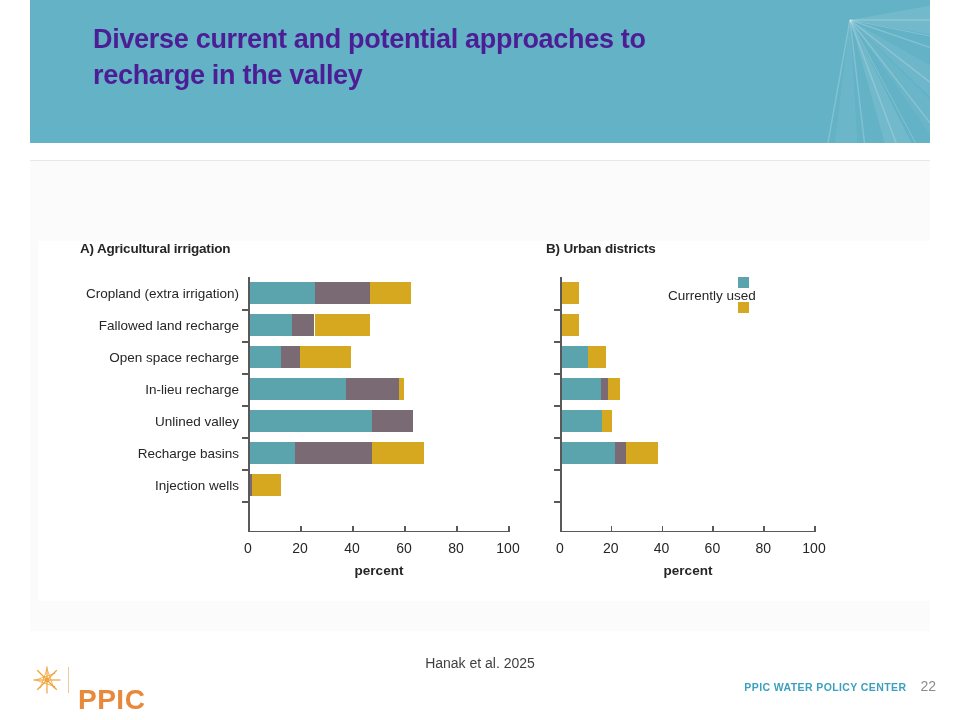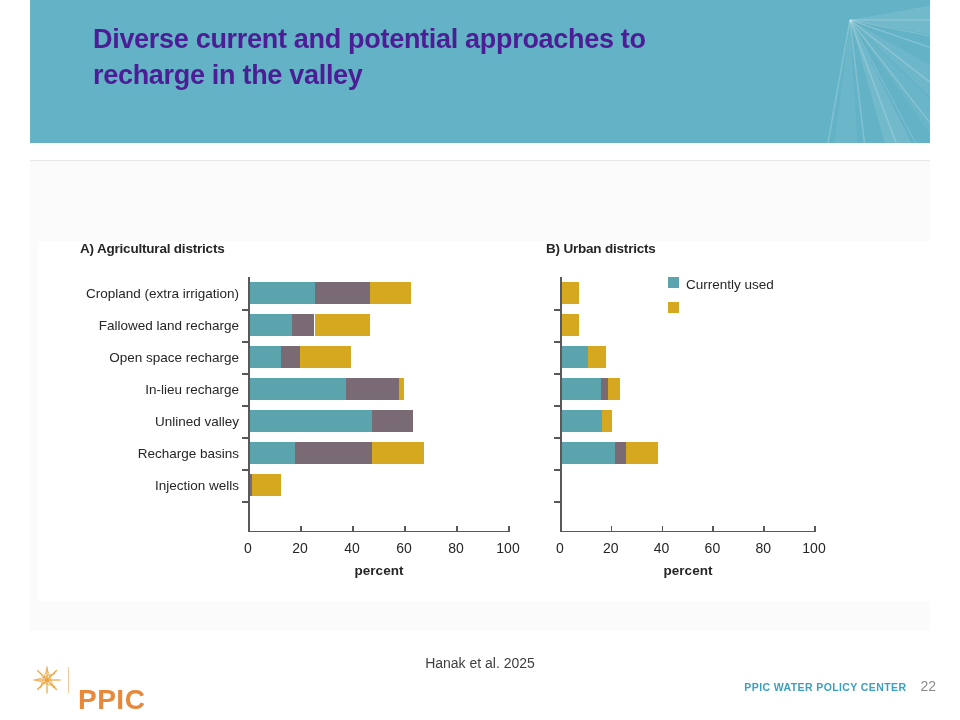--- a/index.html
+++ b/index.html
@@ -163,23 +163,24 @@
   .seg-pot  { background: #d6a81f; }
 
   
   .legend {
     position: absolute;
     left: 160px;
     top: 36px;
   }
   .legend-item {
     display: flex;
-    align-items: flex-start;
+    align-items: flex-end;
     height: 22px;
     margin-bottom: 3px;
+    flex-direction: column;
   }
   .legend-swatch {
     width: 11px;
     height: 11px;
     margin-right: 7px;
     flex: none;
   }
   .legend-label {
     font-size: 13.5px;
     color: #262626;
@@ -263,21 +264,21 @@
   </svg>
   <div class="banner-title">Diverse current and potential approaches to
 recharge in the valley</div>
 </div>
 
 <div class="content-card">
 
   <div class="figure">
 
     <div class="panel panel-a">
-      <div class="panel-title">A) Agricultural districts</div>
+      <div class="panel-title">A) Agricultural irrigation</div>
       <div class="plot" id="plot-a">
         <div class="axis-line y-axis"></div>
         <div class="axis-line x-axis"></div>
         <div class="axis-title">percent</div>
       <div class="tick-x" style="left: 0px;"></div>
           <div class="xtick-label" style="left: 0px;">0</div>
           <div class="tick-x" style="left: 52px;"></div>
           <div class="xtick-label" style="left: 52px;">20</div>
           <div class="tick-x" style="left: 104px;"></div>
           <div class="xtick-label" style="left: 104px;">40</div>

